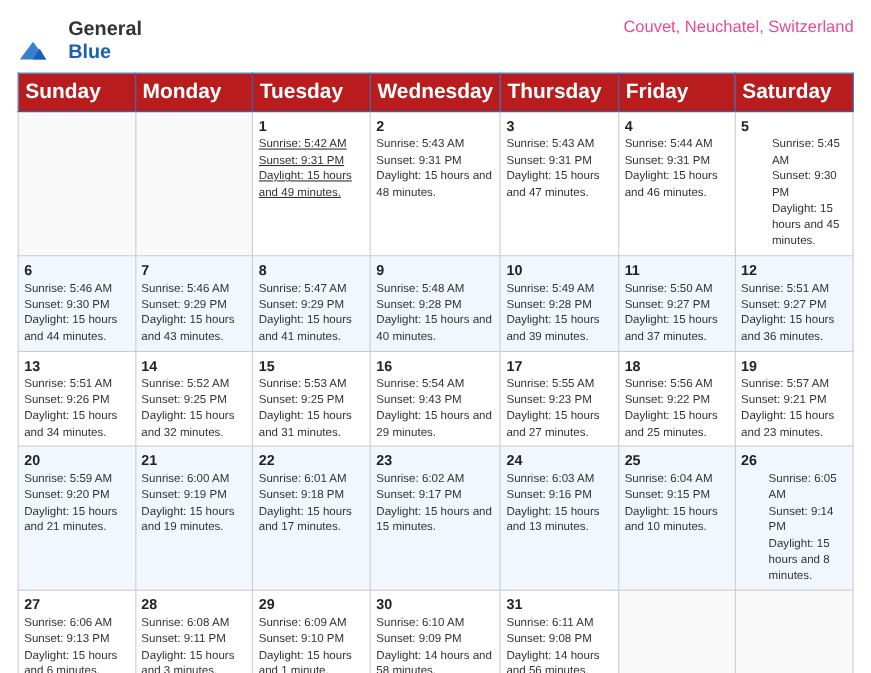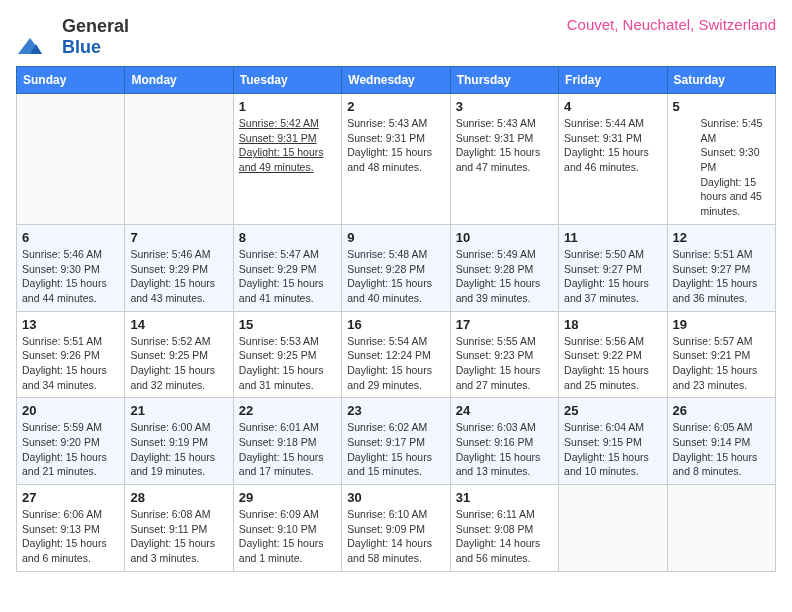--- a/index.html
+++ b/index.html
@@ -46,25 +46,25 @@
     .location-title {
       font-size: 15px;
       color: #ec4899;
     }
     .calendar {
       width: 100%;
       border-collapse: collapse;
       border: 1px solid #ccc;
     }
     .calendar th {
-      background-color: #3b82f6;
+      background-color: #b91c1c;
       color: #fff;
       text-align: left;
       padding: 6px 6px;
-      font-size: 12px;
+      font-size: 19px;
       font-weight: bold;
       border: 1px solid #2e6ab5;
     }
     .calendar td {
       border: 1px solid #ccc;
       vertical-align: top;
       padding: 5px 5px;
       width: 108px;
       min-height: 80px;
       font-size: 11px;
@@ -218,21 +218,21 @@
         </td>
         <td>
           <span class="day-number">15</span>
           <div class="day-info" style="white-space: pre-line;">Sunrise: 5:53 AM
 Sunset: 9:25 PM
 Daylight: 15 hours and 31 minutes.</div>
         </td>
         <td>
           <span class="day-number">16</span>
           <div class="day-info" style="white-space: pre-line;">Sunrise: 5:54 AM
-Sunset: 12:24 PM
+Sunset: 9:43 PM
 Daylight: 15 hours and 29 minutes.</div>
         </td>
         <td>
           <span class="day-number">17</span>
           <div class="day-info" style="white-space: pre-line;">Sunrise: 5:55 AM
 Sunset: 9:23 PM
 Daylight: 15 hours and 27 minutes.</div>
         </td>
         <td>
           <span class="day-number">18</span>
@@ -279,21 +279,21 @@
 Daylight: 15 hours and 13 minutes.</div>
         </td>
         <td>
           <span class="day-number">25</span>
           <div class="day-info" style="white-space: pre-line;">Sunrise: 6:04 AM
 Sunset: 9:15 PM
 Daylight: 15 hours and 10 minutes.</div>
         </td>
         <td>
           <span class="day-number">26</span>
-          <div class="day-info" style="white-space: pre-line;">Sunrise: 6:05 AM
+          <div class="day-info" style="white-space: pre-line; margin-left: 25px;">Sunrise: 6:05 AM
 Sunset: 9:14 PM
 Daylight: 15 hours and 8 minutes.</div>
         </td>
       </tr>
       <tr>
         <td>
           <span class="day-number">27</span>
           <div class="day-info" style="white-space: pre-line;">Sunrise: 6:06 AM
 Sunset: 9:13 PM
 Daylight: 15 hours and 6 minutes.</div>

